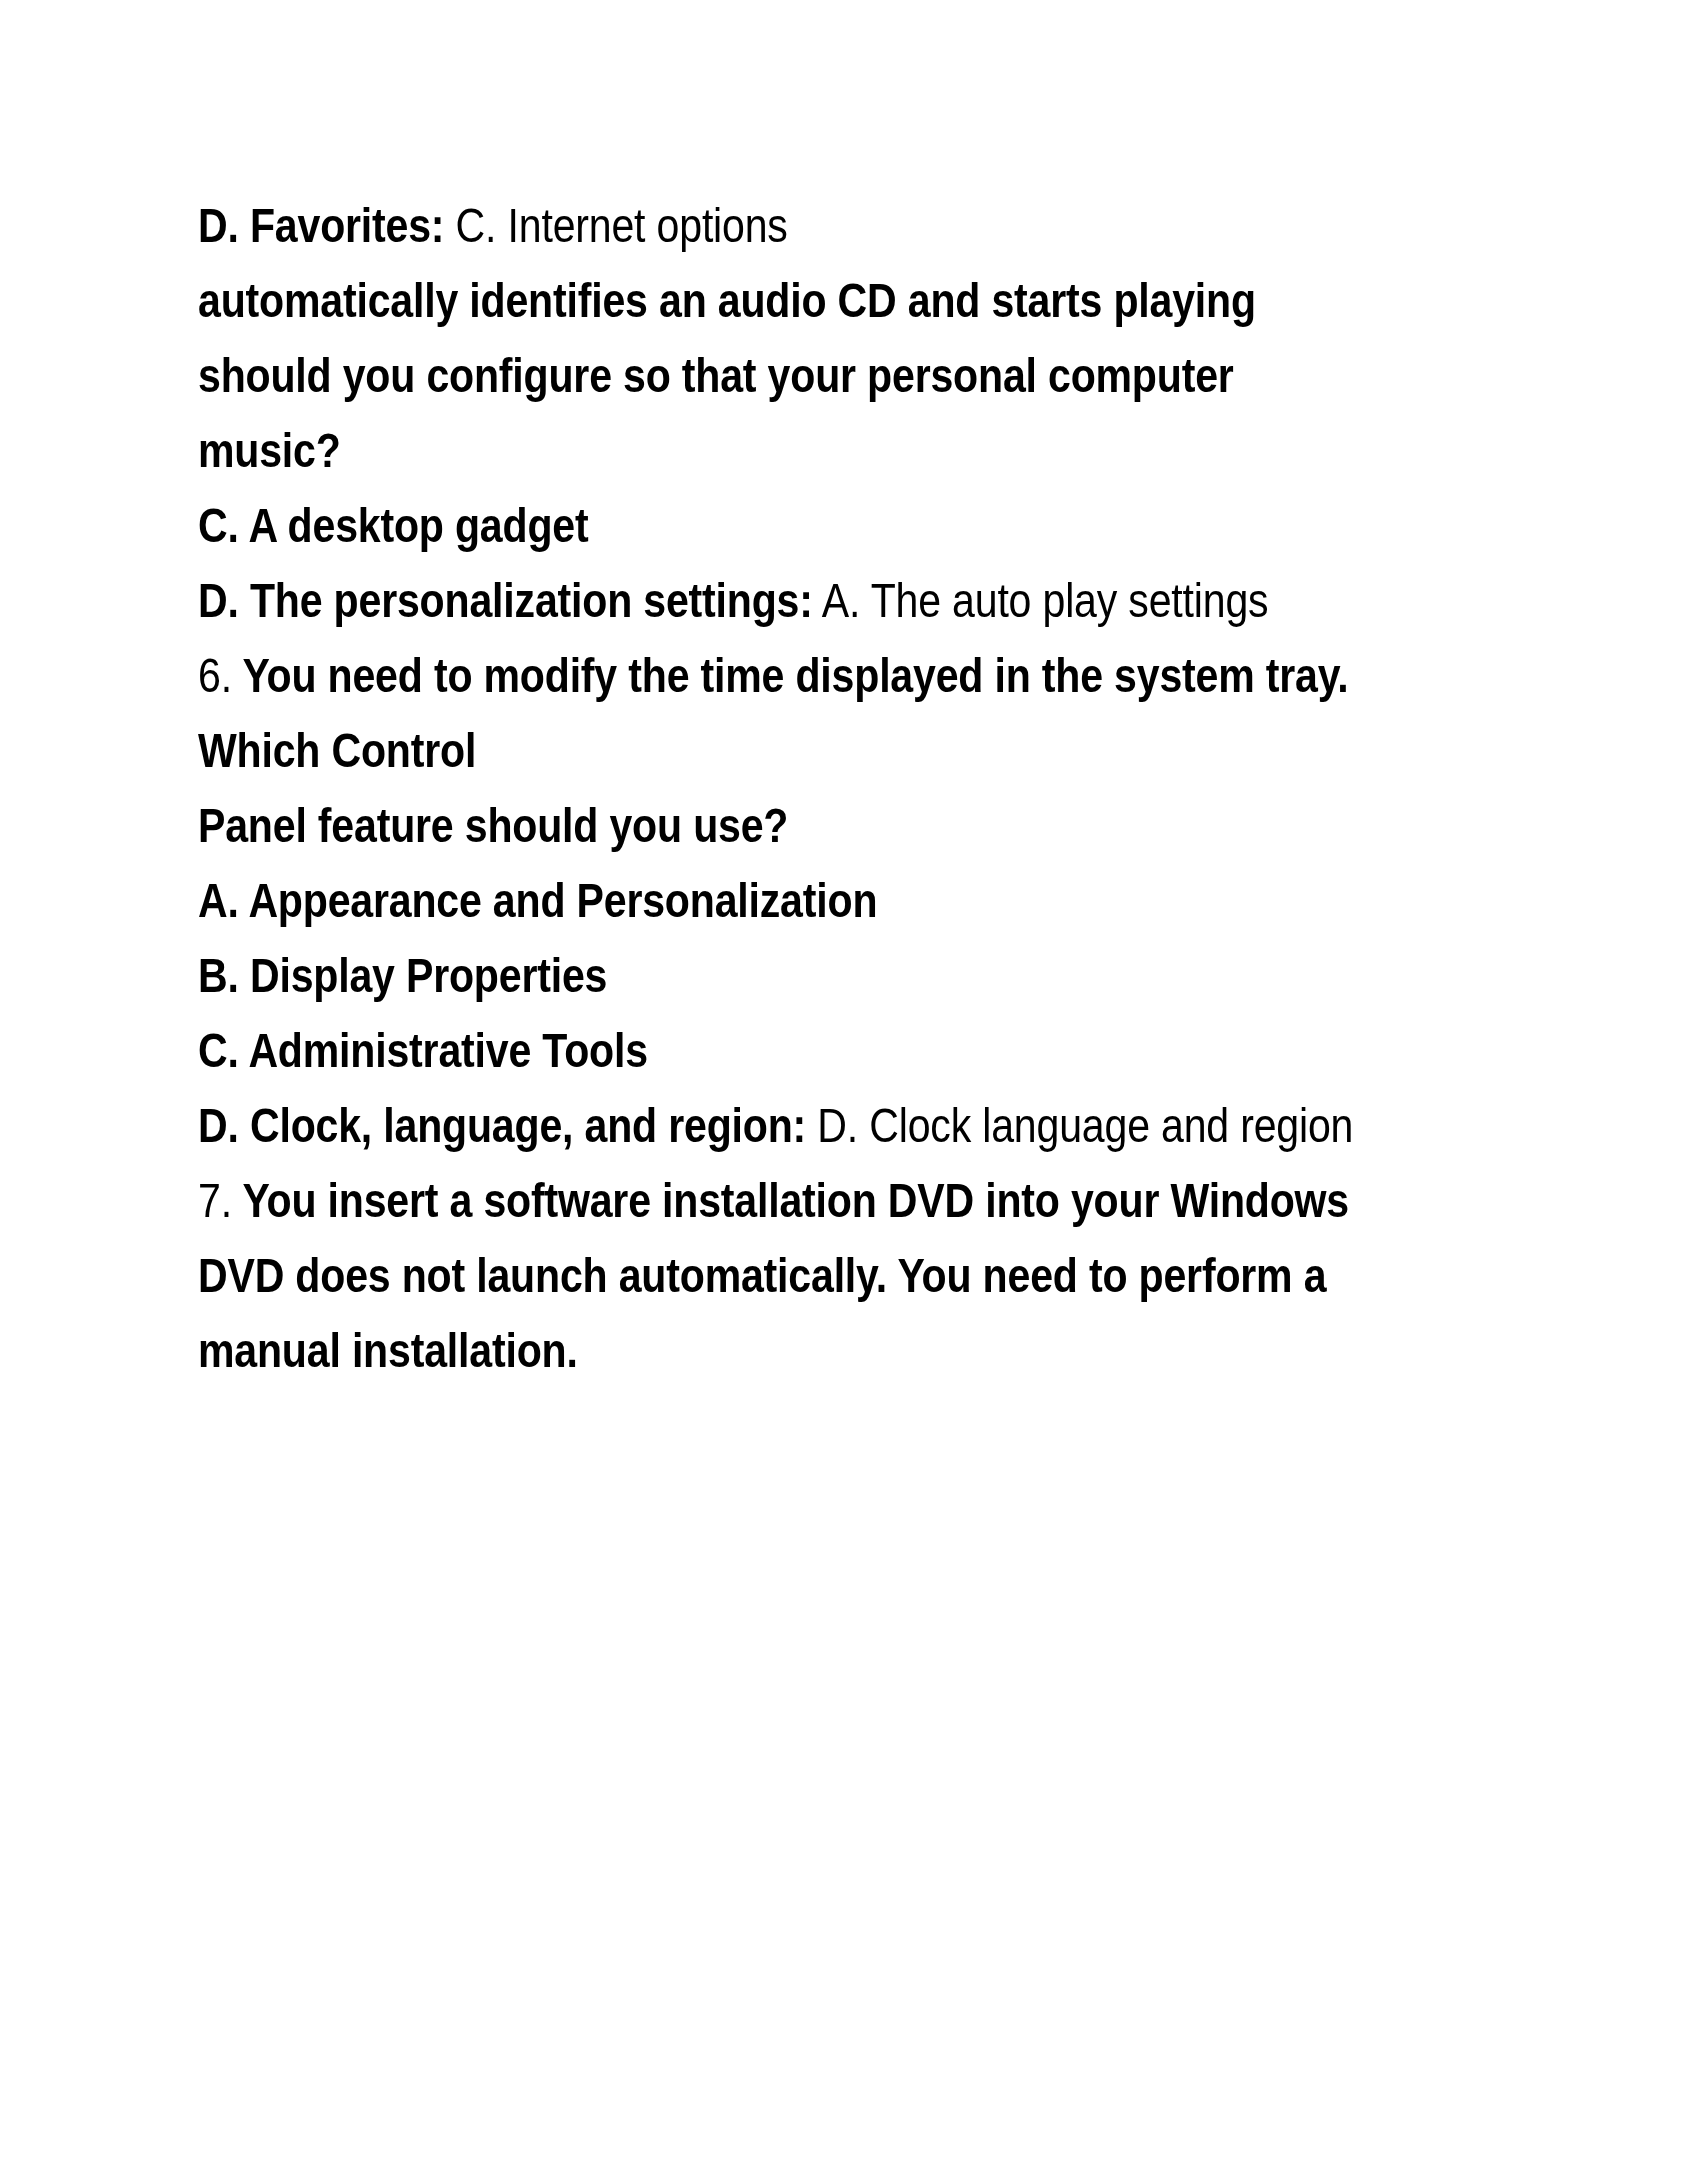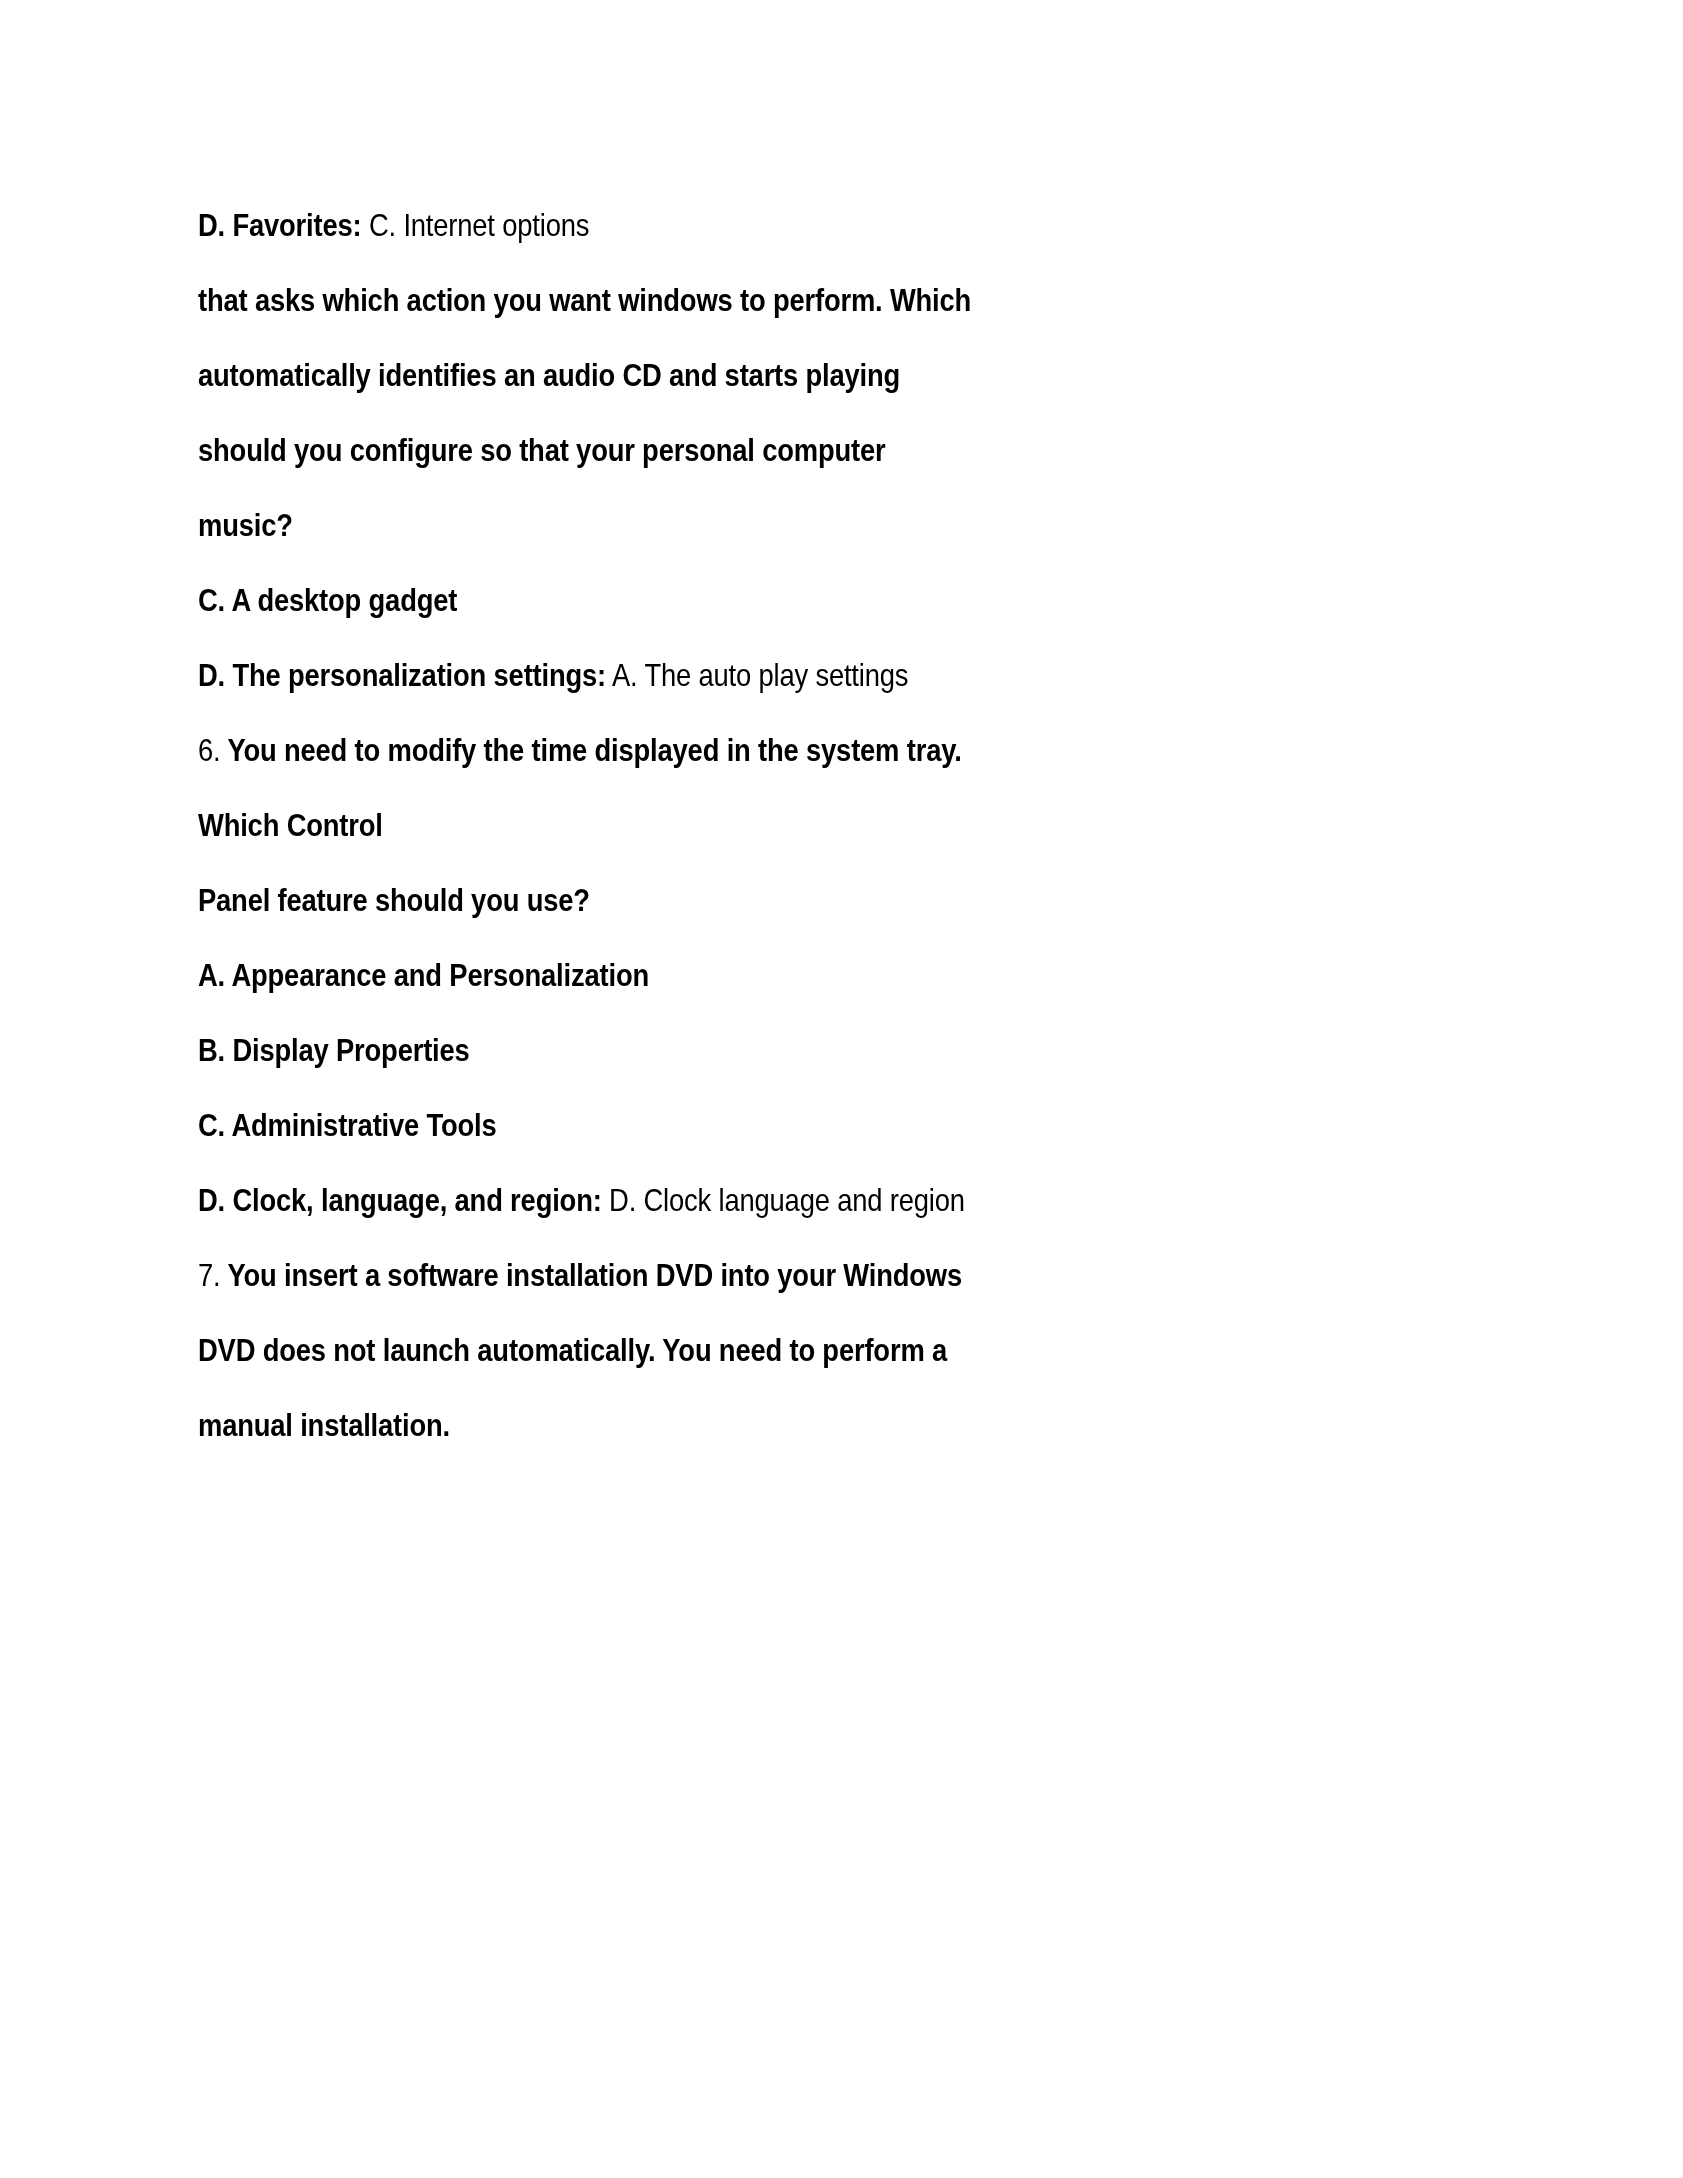--- a/index.html
+++ b/index.html
@@ -23,40 +23,39 @@
   #text-block {
     position: absolute;
     left: 198px;
     top: 188px;
     width: 1287px;
   }
   .line {
     height: 75px;
     line-height: 75px;
     white-space: nowrap;
-    font-size: 32px;
+    font-size: 48px;
     letter-spacing: -0.2px;
   }
   
   .line > .seg {
     display: inline-block;
     transform: scaleX(0.855);
     transform-origin: left center;
     vertical-align: baseline;
   }
   .b  { font-weight: bold; }
   .r  { font-weight: normal; }
 </style>
 </head>
 <body>
 
 <div id="page">
   <div id="text-block">
       <div class="line"><span class="seg"><span class="b">D. Favorites:</span><span class="r"> C. Internet options</span></span></div>
-      <div class="line"><span class="seg"><span class="b">that asks which action you want windows to perform. Which</span></span></div>
       <div class="line"><span class="seg"><span class="b">automatically identifies an audio CD and starts playing</span></span></div>
       <div class="line"><span class="seg"><span class="b">should you configure so that your personal computer</span></span></div>
       <div class="line"><span class="seg"><span class="b">music?</span></span></div>
       <div class="line"><span class="seg"><span class="b">C. A desktop gadget</span></span></div>
       <div class="line"><span class="seg"><span class="b">D. The personalization settings:</span><span class="r"> A. The auto play settings</span></span></div>
       <div class="line"><span class="seg"><span class="r">6.</span><span class="b"> You need to modify the time displayed in the system tray.</span></span></div>
       <div class="line"><span class="seg"><span class="b">Which Control</span></span></div>
       <div class="line"><span class="seg"><span class="b">Panel feature should you use?</span></span></div>
       <div class="line"><span class="seg"><span class="b">A. Appearance and Personalization</span></span></div>
       <div class="line"><span class="seg"><span class="b">B. Display Properties</span></span></div>

